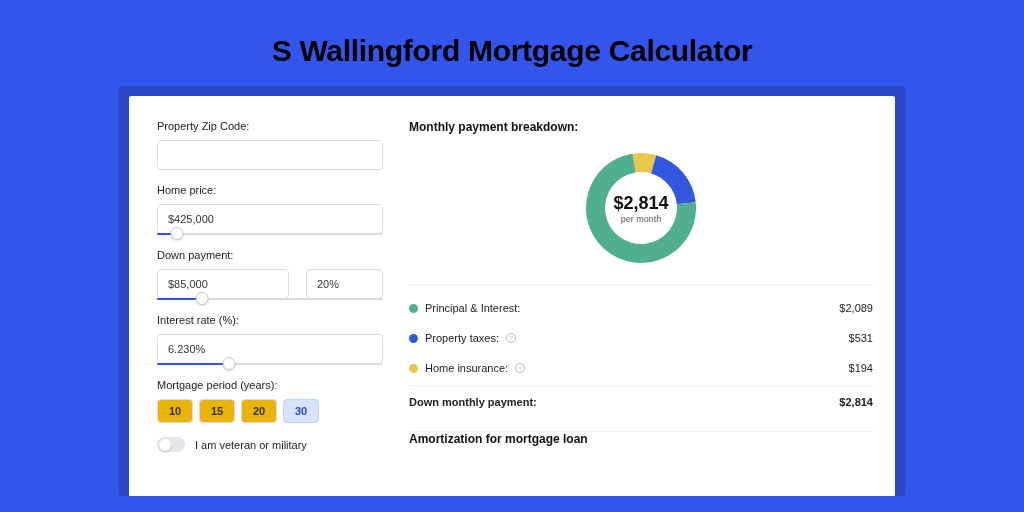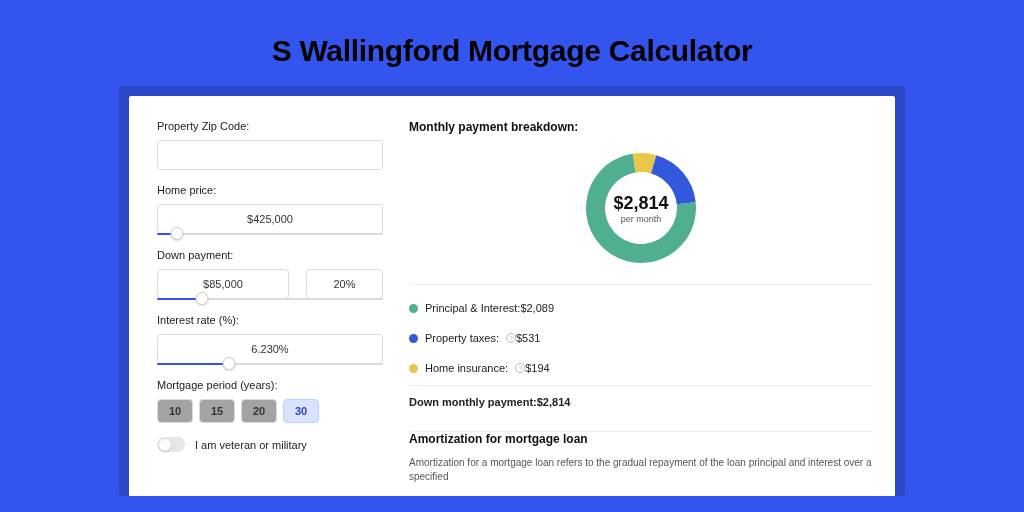--- a/index.html
+++ b/index.html
@@ -15,37 +15,37 @@
   }
   .card {
     background: #fff; width: 100%; height: 400px; border-top-left-radius: 2px;
     border-top-right-radius: 2px; padding: 10px 0 0 0; display: flex; overflow: hidden;
   }
   .left-col { width: 276px; padding: 14px 22px 0 28px; }
   .right-col { flex: 1; padding: 14px 22px 0 4px; }
   .field-label { font-size: 11px; color: #222; margin-bottom: 8px; }
   .text-input {
     width: 100%; height: 30px; border: 1px solid #d9dbe0; border-radius: 4px;
-    padding: 0 10px; font-size: 11px; color: #333; text-align: center;
+    padding: 0 10px; font-size: 11px; color: #333;
   }
   .field { margin-bottom: 14px; }
   .slider-track { position: relative; height: 2px; background: #d9dbe0; border-radius: 2px; margin-top: -1px; }
   .slider-fill { position: absolute; height: 2px; background: #3355ee; border-radius: 2px; left: 0; top: 0; }
   .slider-thumb {
     position: absolute; width: 13px; height: 13px; background: #fff; border: 1px solid #c8cad0;
     border-radius: 50%; top: -6px; transform: translateX(-50%);
     box-shadow: 0 1px 2px rgba(0,0,0,0.15);
   }
   .row-split { display: flex; gap: 8px; }
   .row-split .text-input:first-child { flex: 2; }
   .row-split .text-input:last-child { flex: 1; margin-left: 9px; }
   .period-row { display: flex; gap: 6px; }
   .period-btn {
     width: 36px; height: 24px; border: 1px solid #d9dbe0; border-radius: 4px;
-    background: #a3a3a3; font-size: 11px; color: #333; font-weight: 600; cursor: pointer;
+    background: #eab308; font-size: 11px; color: #333; font-weight: 600; cursor: pointer;
     display: flex; align-items: center; justify-content: center;
   }
   .period-btn.active { background: #d9e2ff; border-color: #bcd0ff; color: #2b48c7; }
   .toggle-row { display: flex; align-items: center; gap: 10px; margin-top: 10px; }
   .toggle {
     width: 28px; height: 15px; border-radius: 10px; background: #e4e6eb; position: relative;
   }
   .toggle-knob {
     position: absolute; width: 12px; height: 12px; background: #fff; border-radius: 50%;
     left: 2px; top: 1.5px; box-shadow: 0 1px 2px rgba(0,0,0,0.2);
@@ -53,21 +53,21 @@
   .section-title { font-size: 12px; font-weight: 700; color: #111; margin-bottom: 14px; }
   .donut-wrap { display: flex; justify-content: center; margin-bottom: 16px; position: relative; }
   .donut-center {
     position: absolute; top: 50%; left: 50%; transform: translate(-50%, -50%);
     text-align: center;
   }
   .donut-center .big { font-size: 18px; font-weight: 700; color: #111; }
   .donut-center .small { font-size: 9px; color: #555; }
   .legend { border-top: 1px solid #eceef2; padding-top: 8px; }
   .legend-row {
-    display: flex; align-items: center; 
+    display: flex; align-items: center; justify-content: space-between;
     padding: 9px 0; font-size: 11px; color: #222;
   }
   .legend-left { display: flex; align-items: center; gap: 7px; }
   .legend-dot { width: 9px; height: 9px; border-radius: 50%; }
   .legend-val { font-weight: 400; }
   .legend-row.total { border-top: 1px solid #eceef2; font-weight: 700; margin-top: 2px; padding-top: 10px; }
   .legend-row.total .legend-val { font-weight: 700; }
   .info-icon {
     width: 10px; height: 10px; border: 1px solid #bbb; border-radius: 50%;
     display: inline-flex; align-items: center; justify-content: center;
@@ -183,18 +183,17 @@
           <div class="legend-row total">
             <div class="legend-left">
               <span>Down monthly payment:</span>
             </div>
             <div class="legend-val">$2,814</div>
           </div>
         </div>
 
       <div class="amort">
         <div class="amort-title">Amortization for mortgage loan</div>
-        <div class="amort-body">Amortization for a mortgage loan refers to the gradual repayment of the loan principal and interest over a specified</div>
       </div>
     </div>
 
   </div>
 </div>
 
 </body></html>

